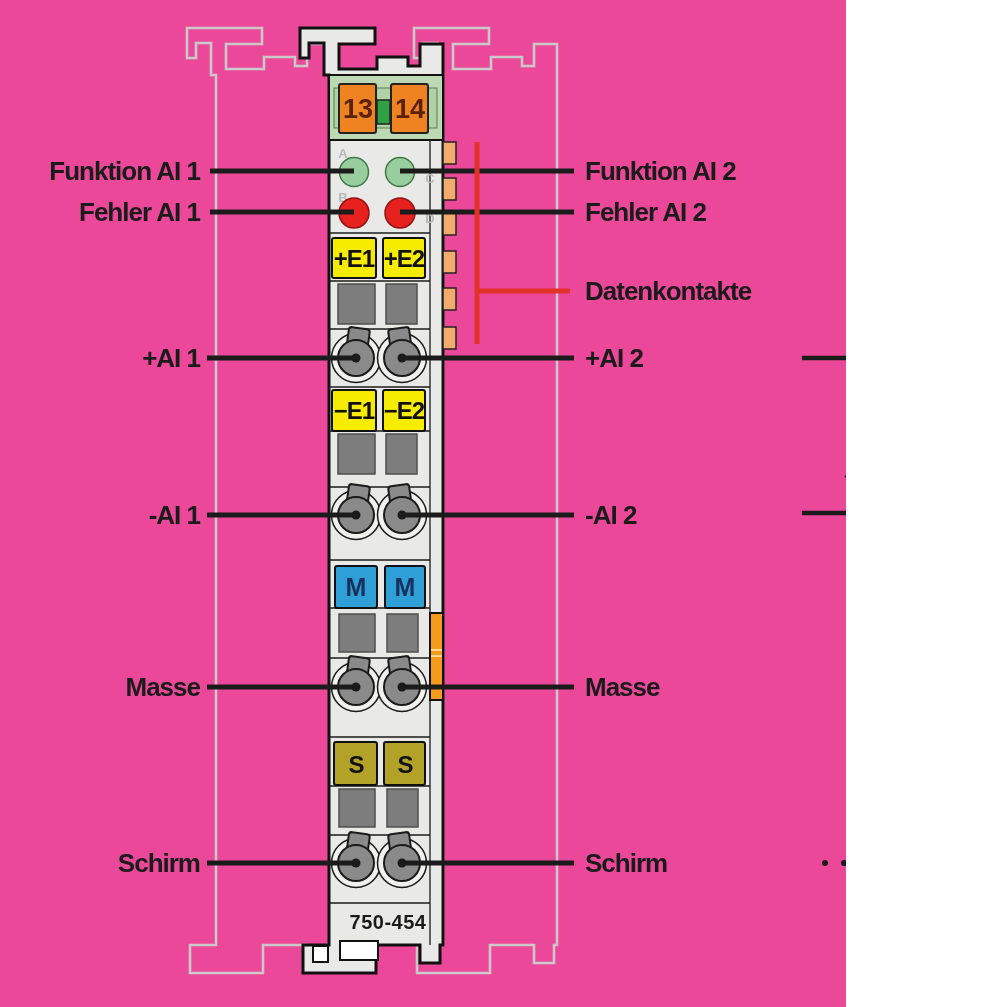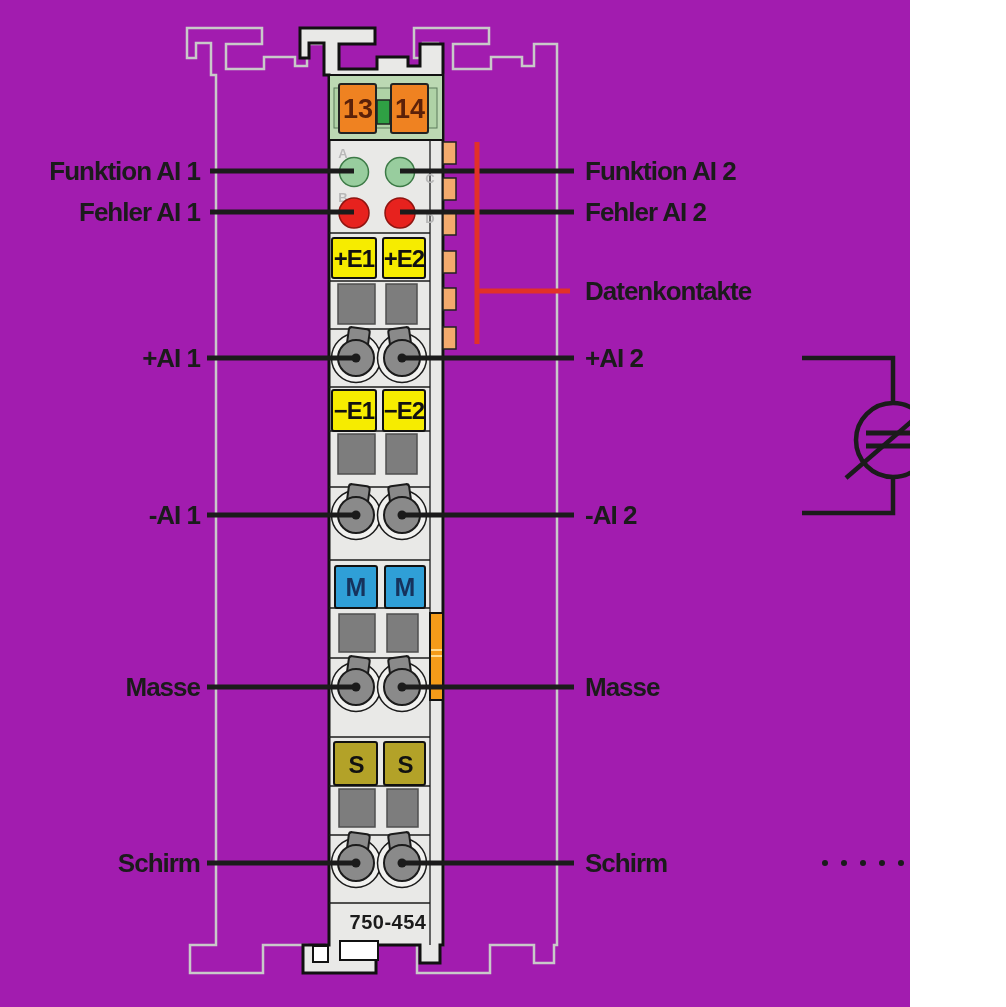--- a/index.html
+++ b/index.html
@@ -1,16 +1,16 @@
 <!DOCTYPE html>
 <html><head>
 <meta charset="utf-8">
 <style>
   html,body{margin:0;padding:0;background:#ffffff;}
-  .stage{position:relative;width:910px;height:1007px;background:#a21caf;overflow:hidden;
+  .stage{position:relative;width:846px;height:1007px;background:#ec4899;overflow:hidden;
          font-family:"Liberation Sans",sans-serif;}
   svg text{font-family:"Liberation Sans",sans-serif;}
   .ann{font-size:26px;font-weight:bold;fill:#1b1b1b;letter-spacing:-1px;}
   .ann-r{text-anchor:start;}
   .ann-l{text-anchor:end;}
   .tlabel{font-size:24px;font-weight:bold;fill:#111;letter-spacing:-1px;text-anchor:middle;}
   .mlabel{font-size:25px;font-weight:bold;fill:#16325c;text-anchor:middle;}
   .clabel{font-size:27px;font-weight:bold;fill:#5b2109;text-anchor:middle;}
   .ledletter{font-size:13px;font-weight:bold;fill:#b8b8b8;text-anchor:middle;}
   .model{font-size:20px;font-weight:bold;fill:#1b1b1b;text-anchor:middle;letter-spacing:0.5px;}

